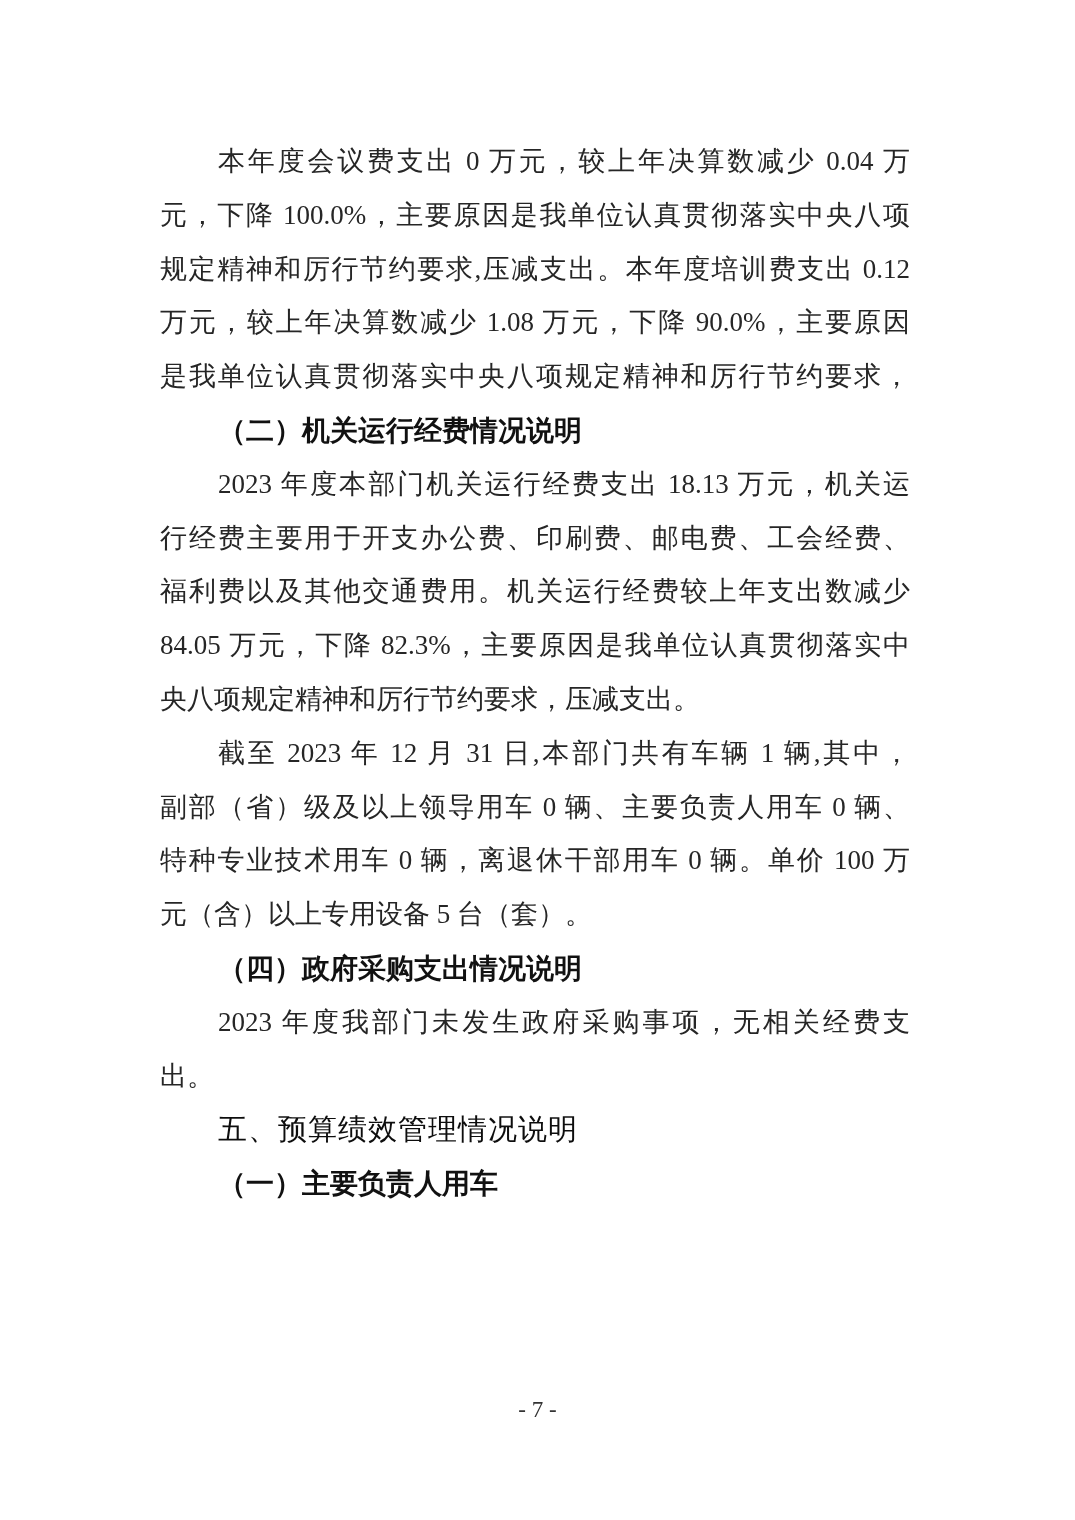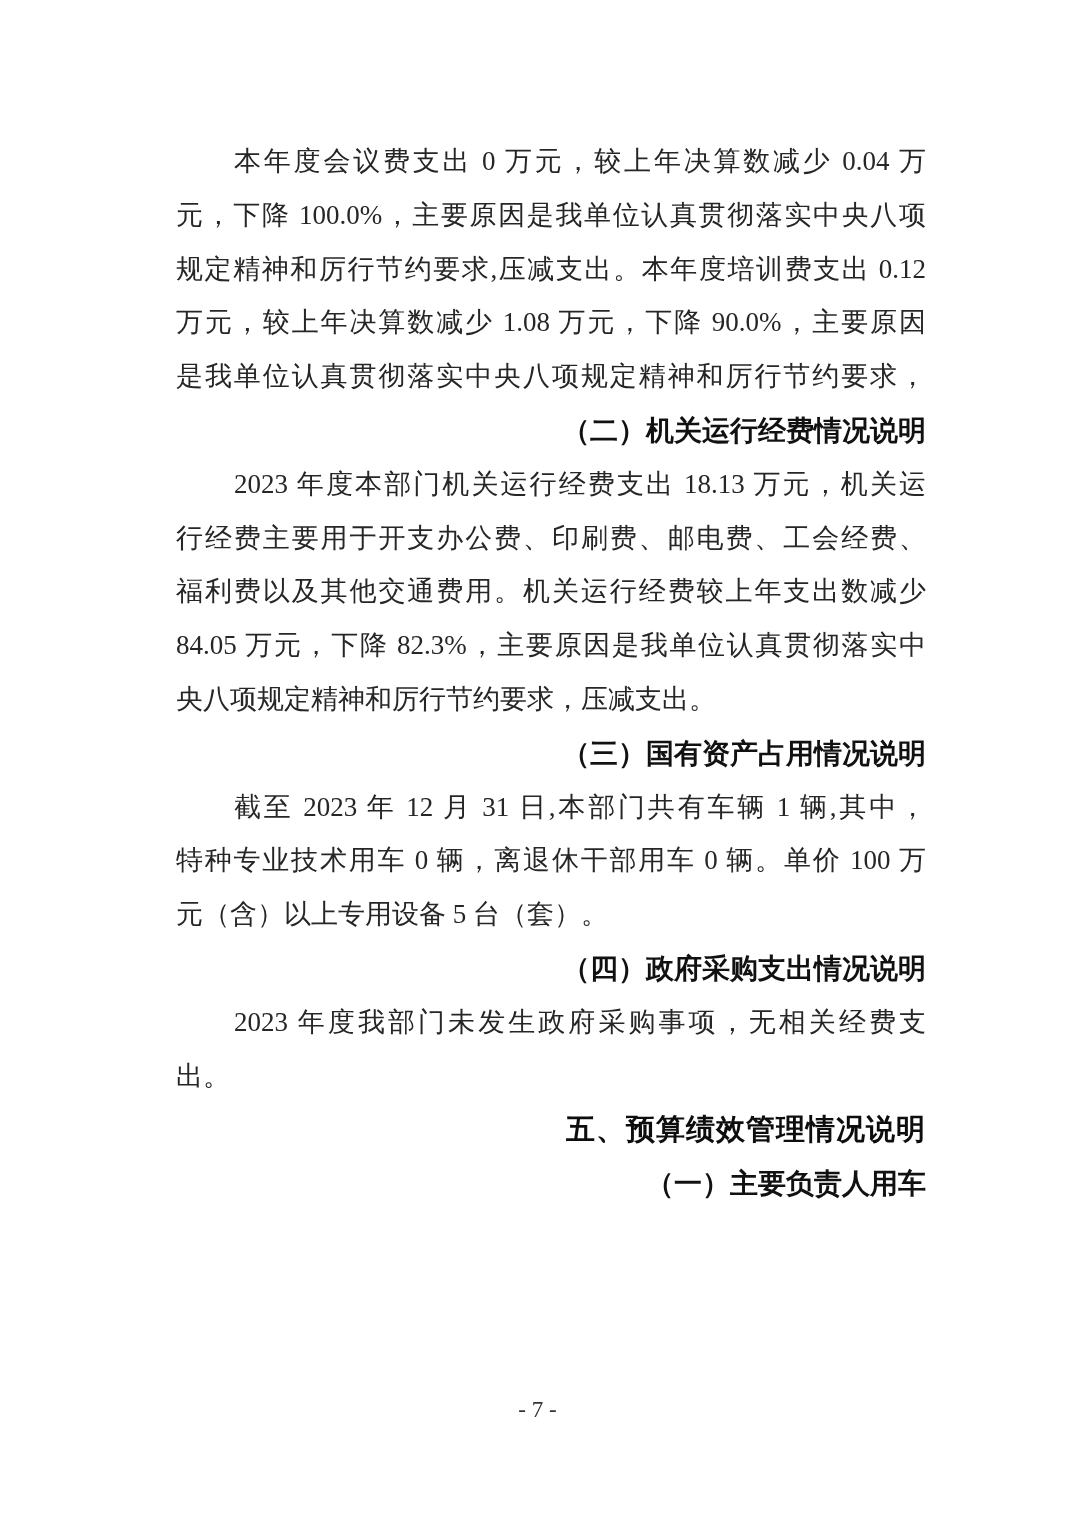--- a/index.html
+++ b/index.html
@@ -11,52 +11,51 @@
     position: relative;
     width: 1075px;
     height: 1520px;
     background: #ffffff;
     overflow: hidden;
     color: #222222;
     font-family: "Liberation Serif", serif;
   }
   .content {
     position: absolute;
-    left: 176px;
+    left: 160px;
     top: 135px;
     width: 750px;
   }
   .line {
     font-size: 27px;
     line-height: 53.8px;
     height: 53.8px;
     white-space: nowrap;
     color: #262626;
   }
   
   .just {
     text-align: justify;
     text-align-last: justify;
     text-justify: inter-character;
   }
   
   .ind {
     text-indent: 58px;
-    text-align: right;
   }
   
   .h-kai {
     font-weight: bold;
     font-size: 28px;
     color: #111111;
   }
   
   .h-hei {
     font-family: "Liberation Sans", sans-serif;
-    font-weight: bold;
+    font-weight: normal;
     font-size: 29px;
     letter-spacing: 1px;
     color: #0d0d0d;
   }
   .footer {
     position: absolute;
     left: 0;
     top: 1395px;
     width: 1075px;
     text-align: center;
@@ -75,22 +74,22 @@
     <div class="line just">元，下降 100.0%，主要原因是我单位认真贯彻落实中央八项</div>
     <div class="line just">规定精神和厉行节约要求,压减支出。本年度培训费支出 0.12</div>
     <div class="line just">万元，较上年决算数减少 1.08 万元，下降 90.0%，主要原因</div>
     <div class="line just">是我单位认真贯彻落实中央八项规定精神和厉行节约要求，</div>
     <div class="line h-kai ind">（二）机关运行经费情况说明</div>
     <div class="line just ind">2023 年度本部门机关运行经费支出 18.13 万元，机关运</div>
     <div class="line just">行经费主要用于开支办公费、印刷费、邮电费、工会经费、</div>
     <div class="line just">福利费以及其他交通费用。机关运行经费较上年支出数减少</div>
     <div class="line just">84.05 万元，下降 82.3%，主要原因是我单位认真贯彻落实中</div>
     <div class="line">央八项规定精神和厉行节约要求，压减支出。</div>
-    <div class="line h-kai ind">（三）国有资产占用情况说明</div>
     <div class="line just ind">截至 2023 年 12 月 31 日,本部门共有车辆 1 辆,其中，</div>
+    <div class="line just">副部（省）级及以上领导用车 0 辆、主要负责人用车 0 辆、</div>
     <div class="line just">特种专业技术用车 0 辆，离退休干部用车 0 辆。单价 100 万</div>
     <div class="line">元（含）以上专用设备 5 台（套）。</div>
     <div class="line h-kai ind">（四）政府采购支出情况说明</div>
     <div class="line just ind">2023 年度我部门未发生政府采购事项，无相关经费支</div>
     <div class="line">出。</div>
     <div class="line h-hei ind">五、预算绩效管理情况说明</div>
     <div class="line h-kai ind">（一）主要负责人用车</div>
   </div>
 
   <div class="footer">- 7 -</div>

